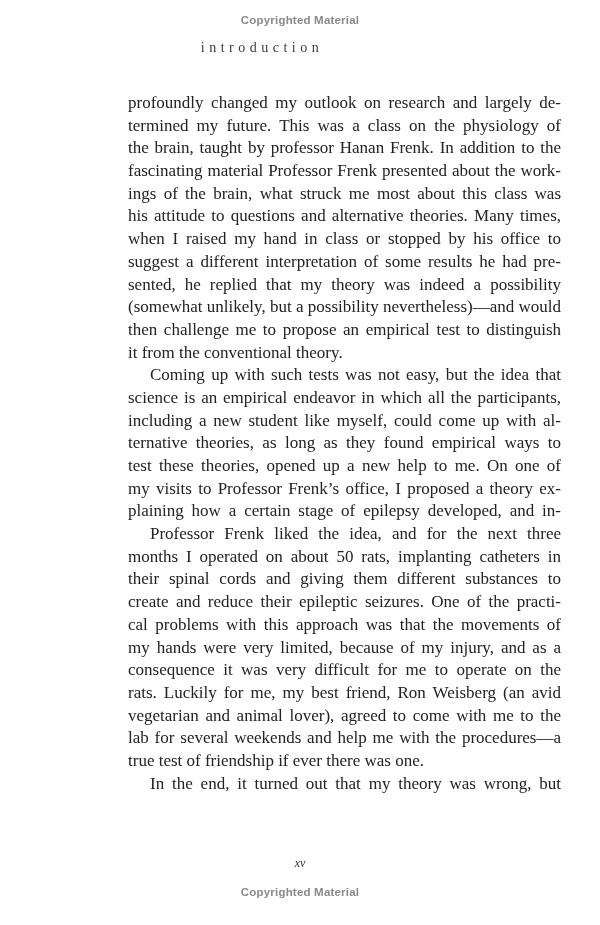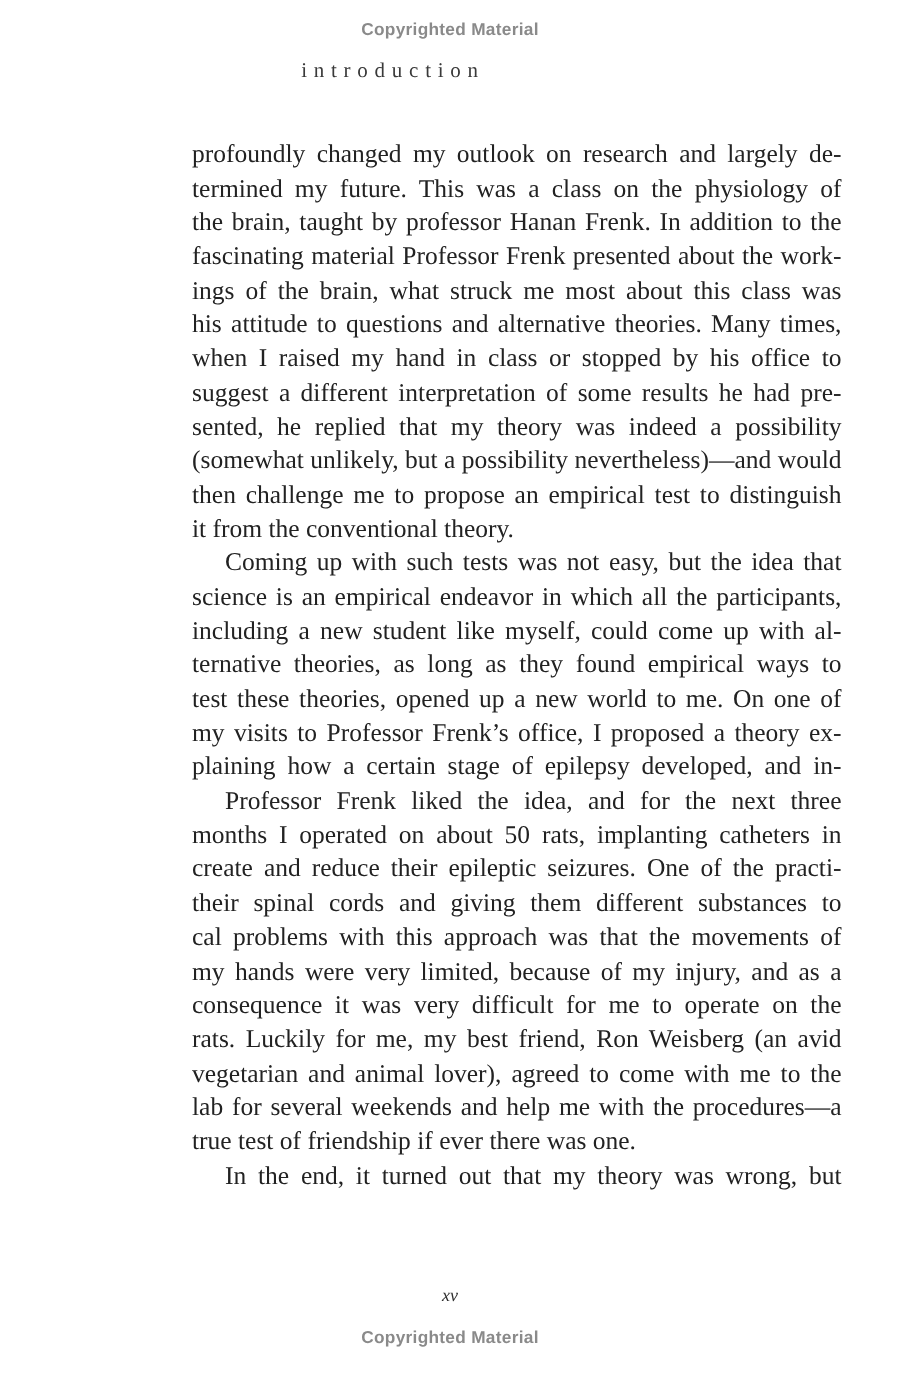--- a/index.html
+++ b/index.html
@@ -93,27 +93,27 @@
       <div class="line">when I raised my hand in class or stopped by his office to</div>
       <div class="line">suggest a different interpretation of some results he had pre-</div>
       <div class="line">sented, he replied that my theory was indeed a possibility</div>
       <div class="line">(somewhat unlikely, but a possibility nevertheless)—and would</div>
       <div class="line">then challenge me to propose an empirical test to distinguish</div>
       <div class="line last">it from the conventional theory.</div>
       <div class="line indent">Coming up with such tests was not easy, but the idea that</div>
       <div class="line">science is an empirical endeavor in which all the participants,</div>
       <div class="line">including a new student like myself, could come up with al-</div>
       <div class="line">ternative theories, as long as they found empirical ways to</div>
-      <div class="line">test these theories, opened up a new world to me. On one of</div>
+      <div class="line">test these theories, opened up a new help to me. On one of</div>
       <div class="line">my visits to Professor Frenk’s office, I proposed a theory ex-</div>
       <div class="line">plaining how a certain stage of epilepsy developed, and in-</div>
       <div class="line indent">Professor Frenk liked the idea, and for the next three</div>
       <div class="line">months I operated on about 50 rats, implanting catheters in</div>
+      <div class="line">their spinal cords and giving them different substances to</div>
       <div class="line">create and reduce their epileptic seizures. One of the practi-</div>
-      <div class="line">their spinal cords and giving them different substances to</div>
       <div class="line">cal problems with this approach was that the movements of</div>
       <div class="line">my hands were very limited, because of my injury, and as a</div>
       <div class="line">consequence it was very difficult for me to operate on the</div>
       <div class="line">rats. Luckily for me, my best friend, Ron Weisberg (an avid</div>
       <div class="line">vegetarian and animal lover), agreed to come with me to the</div>
       <div class="line">lab for several weekends and help me with the procedures—a</div>
       <div class="line last">true test of friendship if ever there was one.</div>
       <div class="line indent">In the end, it turned out that my theory was wrong, but</div>
     </div>
 

